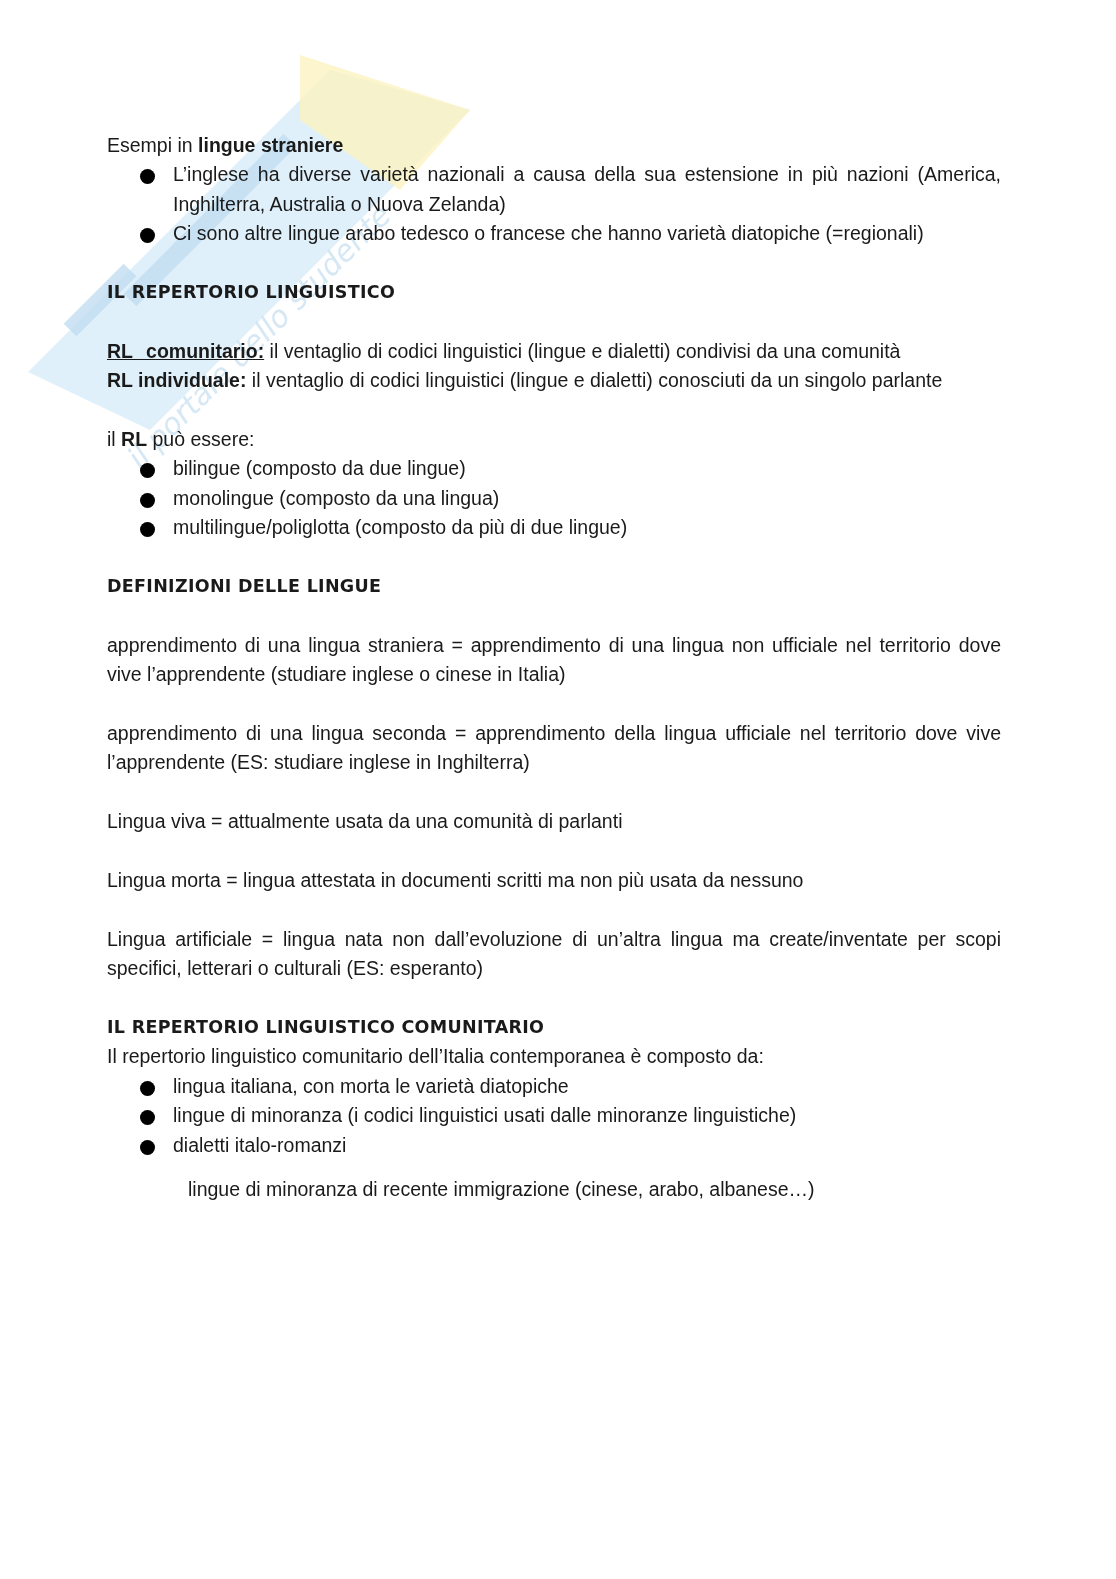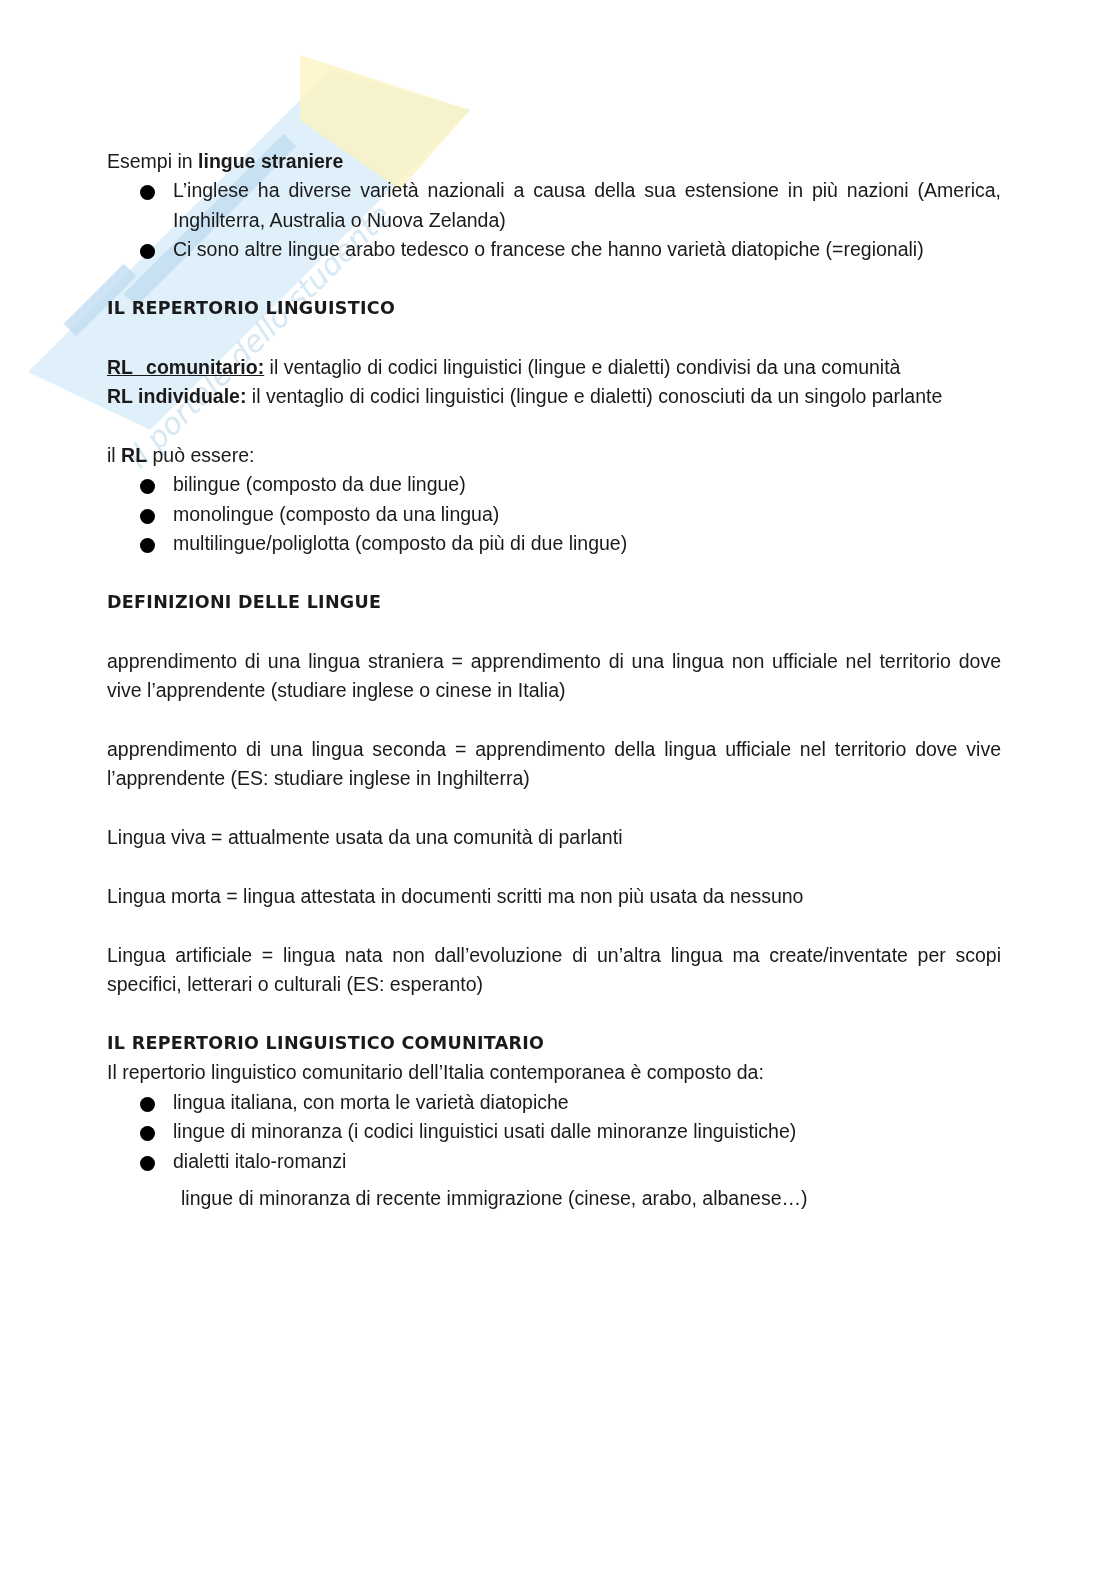--- a/index.html
+++ b/index.html
@@ -20,21 +20,21 @@
       left: 0;
       top: 0;
       width: 520px;
       height: 520px;
       pointer-events: none;
       z-index: 0;
     }
     .page {
       position: absolute;
       left: 107px;
-      top: 147px;
+      top: 131px;
       width: 894px;
       z-index: 1;
       font-size: 19.5px;
       line-height: 29.4px;
     }
     .p {
       margin: 0;
       text-align: justify;
     }
     .block-gap { height: 29.4px; }
@@ -131,15 +131,15 @@
 
   <div class="block-gap"></div>
 
   <h2 class="heading">IL REPERTORIO LINGUISTICO COMUNITARIO</h2>
   <p class="p">Il repertorio linguistico comunitario dell’Italia contemporanea è composto da:</p>
   <ul class="bullets">
     <li><span class="bullet"></span><span>lingua italiana, con morta le varietà diatopiche</span></li>
     <li><span class="bullet"></span><span>lingue di minoranza (i codici linguistici usati dalle minoranze linguistiche)</span></li>
     <li><span class="bullet"></span><span>dialetti italo-romanzi</span></li>
   </ul>
-  <p class="indent" style="margin:8px;">lingue di minoranza di recente immigrazione (cinese, arabo, albanese…)</p>
+  <p class="indent" style="margin:15px;">lingue di minoranza di recente immigrazione (cinese, arabo, albanese…)</p>
 
 </div>
 
 </body></html>

